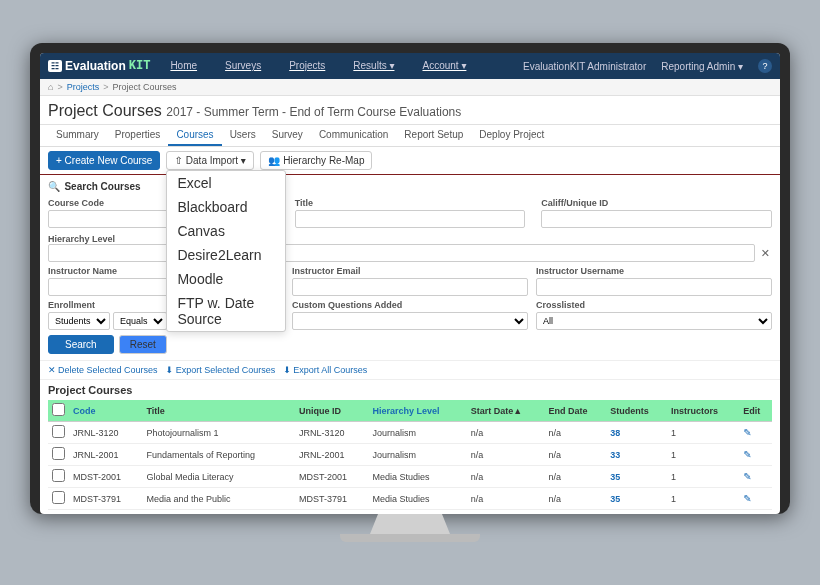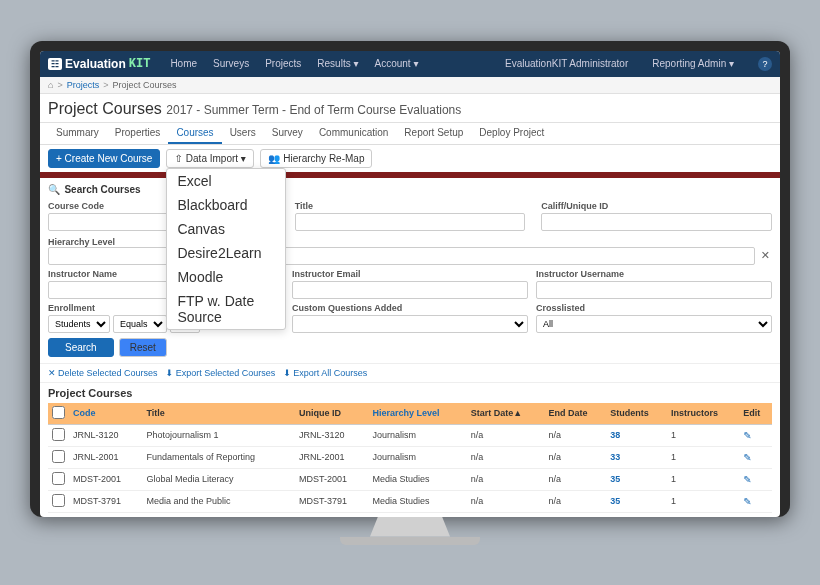--- a/index.html
+++ b/index.html
@@ -57,35 +57,36 @@
       display: flex;
       align-items: center;
       gap: 3px;
     }
     .nav-brand-kit {
       color: #86efac;
       font-family: Liberation Mono, monospace;
     }
     .nav-links {
       display: flex;
-      gap: 0;
+      gap: 12px;
       flex: 1;
+      text-decoration: underline;
     }
     .nav-link {
       color: #ccd;
       padding: 0 8px;
       height: 26px;
       line-height: 26px;
       font-size: 10px;
       cursor: pointer;
     }
     .nav-right {
       display: flex;
       align-items: center;
-      gap: 24px;
+      gap: 15px;
       font-size: 10px;
       color: #ccd;
     }
     .nav-right-link {
       cursor: pointer;
       color: #ccd;
     }
     .nav-help {
       background: #2a5a8c;
       border-radius: 50%;
@@ -138,21 +139,21 @@
     .tab.active {
       color: #1a6bb5;
       border-bottom: 2px solid #1a6bb5;
     }
     
     .toolbar {
       padding: 4px 8px;
       display: flex;
       gap: 6px;
       align-items: center;
-      border-bottom: 6px solid #7f1d1d;
+      border-bottom: 1px solid #7f1d1d;
       position: relative;
     }
     .btn {
       display: flex;
       align-items: center;
       gap: 3px;
       padding: 3px 7px;
       font-size: 10px;
       border: 1px solid #ccc;
       border-radius: 3px;
@@ -312,21 +313,21 @@
       font-weight: bold;
       color: #333;
       margin-bottom: 4px;
     }
     table {
       width: 100%;
       border-collapse: collapse;
       font-size: 9px;
     }
     thead tr {
-      background: #fdba74;
+      background: #86efac;
     }
     th {
       padding: 3px 4px;
       text-align: left;
       font-size: 9px;
       color: #333;
       font-weight: bold;
       border-bottom: 1px solid #ccc;
     }
     th.sortable { color: #1a6bb5; cursor: pointer; }

